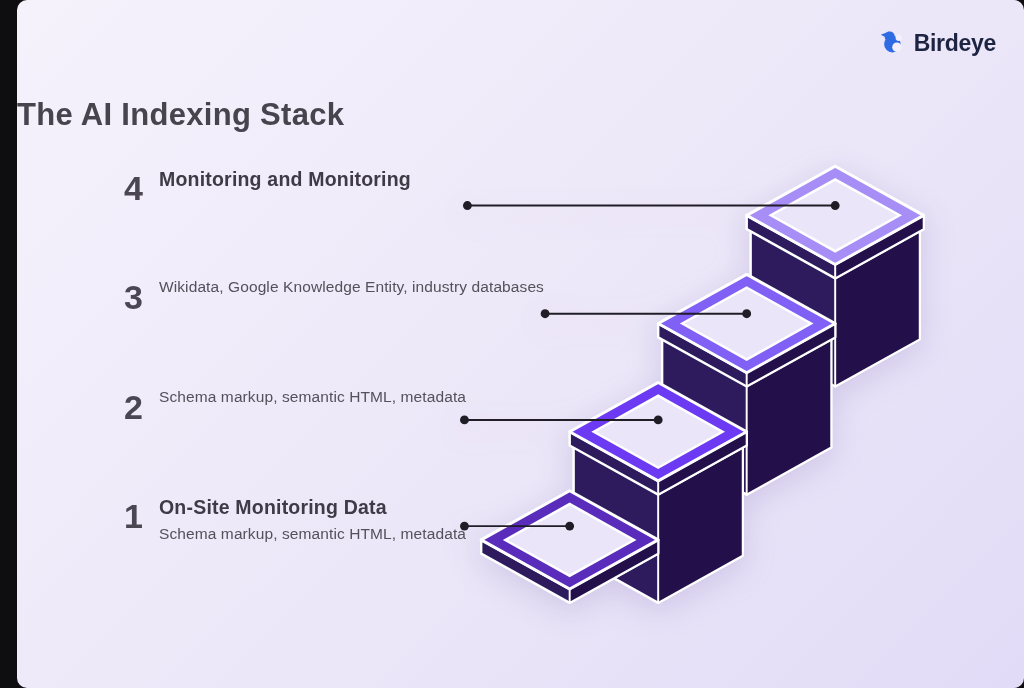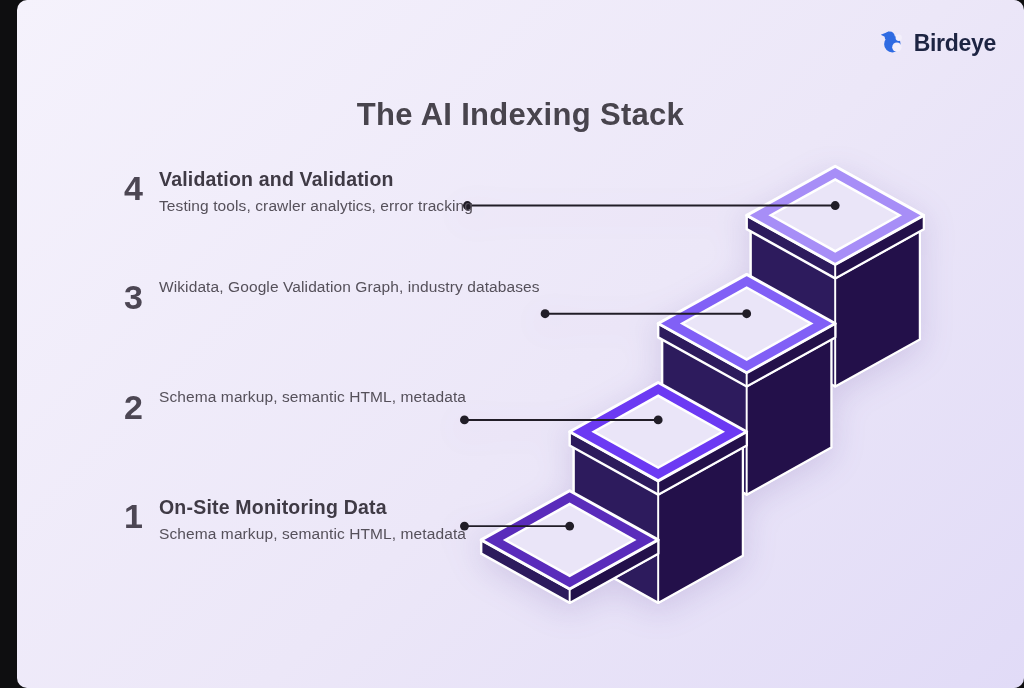--- a/index.html
+++ b/index.html
@@ -11,21 +11,21 @@
   }
   .card{
     position:absolute;inset:0;
     border-radius:10px;
     background:linear-gradient(135deg,var(--background_top) 0%, #ece7f8 55%, var(--background_bottom) 100%);
     overflow:hidden;
     margin-left:17px;
   }
   .page-title{
     position:absolute;top:76px;left:0;width:100%;
-    text-align:center;
+    text-align:left;
     font-size:31px;line-height:36px;font-weight:600;
     letter-spacing:.3px;
     color:var(--title);
   }
   .brand{
     position:absolute;top:28px;right:28px;
     display:flex;align-items:center;gap:7px;
   }
   .brand .mark{width:30px;height:30px;display:block;}
   .brand .word{
@@ -134,28 +134,27 @@
     </svg>
     <span class="word">Birdeye</span>
   </div>
 
   <h1 class="page-title">The AI Indexing Stack</h1>
 
   <main>
     <div class="row" style="top:168px">
       <div class="num">4</div>
       <div class="texts">
-        <div class="t">Validation and Validation</div>
-        <div class="d">Testing tools, crawler analytics, error tracking</div>
+        <div class="t">Monitoring and Monitoring</div>
       </div>
     </div>
     <div class="row" style="top:277px">
       <div class="num">3</div>
       <div class="texts">
-        <div class="d">Wikidata, Google Validation Graph, industry databases</div>
+        <div class="d">Wikidata, Google Knowledge Entity, industry databases</div>
       </div>
     </div>
     <div class="row" style="top:387px">
       <div class="num">2</div>
       <div class="texts">
         <div class="d">Schema markup, semantic HTML, metadata</div>
       </div>
     </div>
     <div class="row" style="top:496px">
       <div class="num">1</div>

